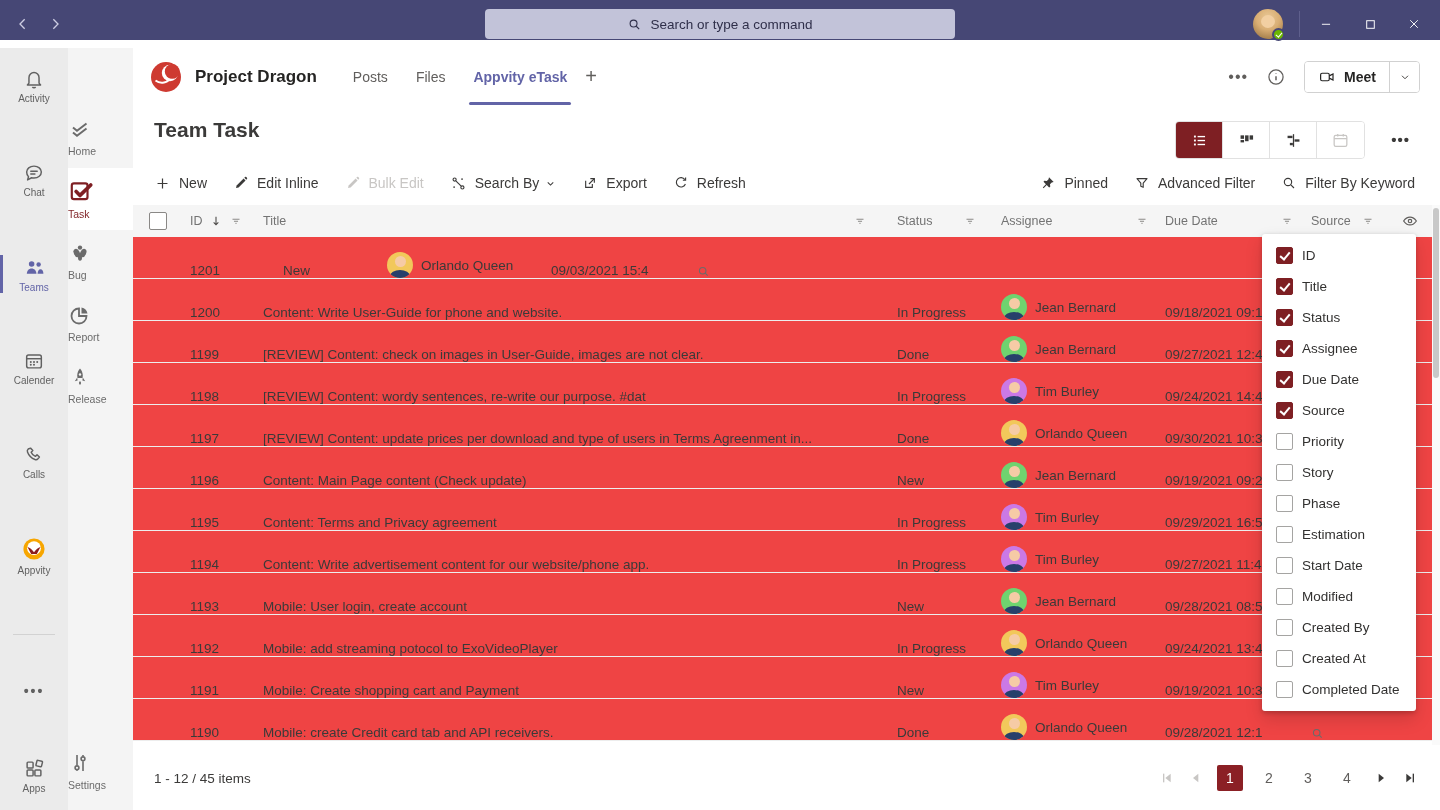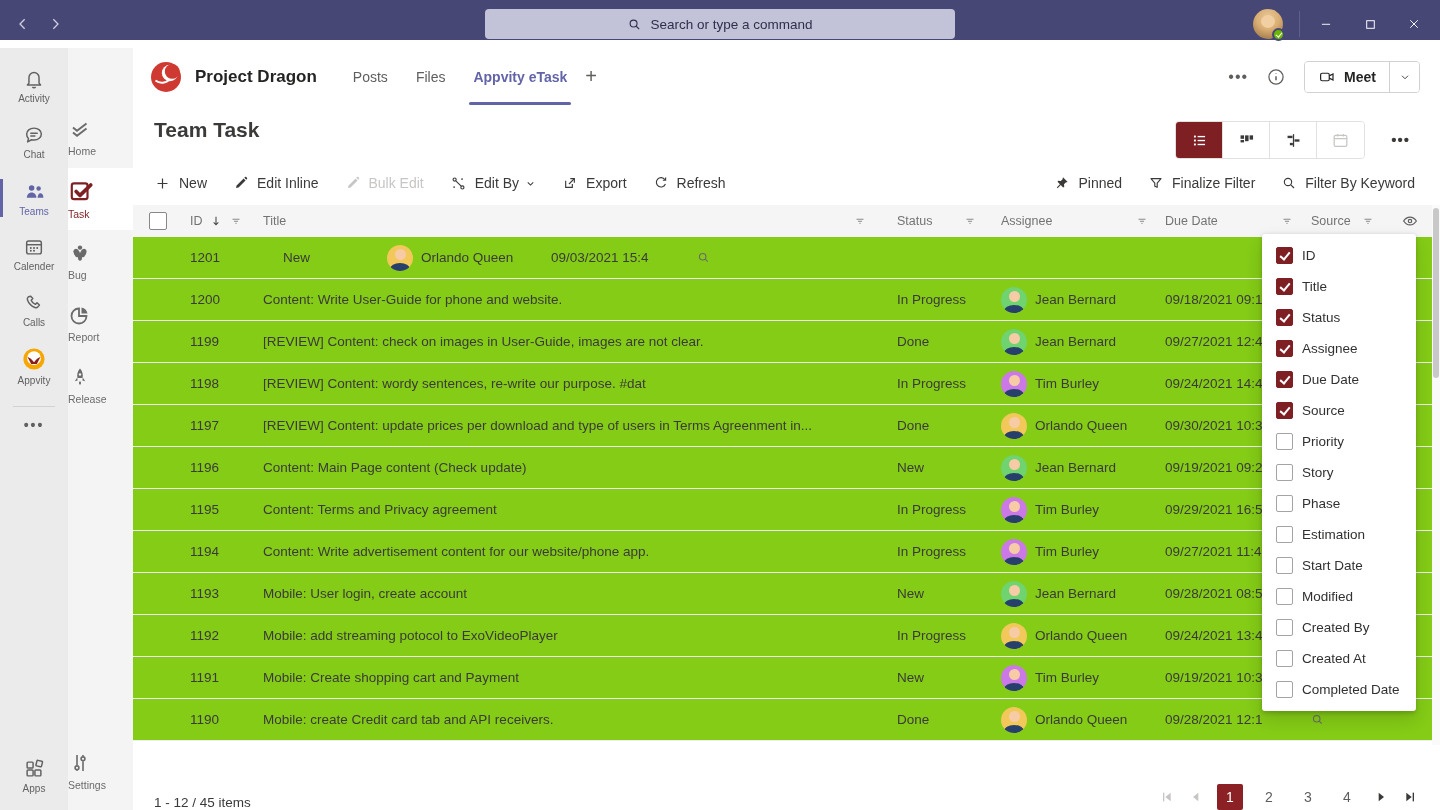--- a/index.html
+++ b/index.html
@@ -24,21 +24,21 @@
   .presence { position:absolute; right:-2px; bottom:-2px; width:13px; height:13px; background:#6BB700;
     border-radius:50%; border:2px solid #464775; }
   .presence::after { content:""; position:absolute; left:2.5px; top:0.5px; width:2.5px; height:5px;
     border:solid #fff; border-width:0 1.5px 1.5px 0; transform:rotate(40deg); }
   .tb-sep { width:1px; height:26px; background:#5e5f8c; margin-right:4px; }
   .win-btn { width:44px; height:48px; display:flex; align-items:center; justify-content:center;
     background:transparent; border:none; color:#fff; cursor:pointer; }
 
   
   .rail { position:absolute; left:0; top:48px; bottom:0; width:68px; background:#ebebeb;
-    display:flex; flex-direction:column; align-items:center; padding-top:10px; }
+    display:flex; flex-direction:column; align-items:center; padding-top:10px;gap:38px; }
   .rail-item { width:68px; height:56px; display:flex; flex-direction:column; align-items:center;
     justify-content:center; gap:3px; color:#616161; position:relative; cursor:pointer; }
   .rail-item .rlabel { font-size:10px; }
   .rail-item.active { color:#6264a7; }
   .rail-item.active::before { content:""; position:absolute; left:0; top:9px; bottom:9px; width:3px; background:#6264a7; }
   .rail-divider { width:42px; height:1px; background:#d2d2d2; margin:12px 0 10px; }
   .rail-more { color:#616161; letter-spacing:2px; font-size:14px; font-weight:bold; cursor:pointer; }
   .rail-bottom { margin-top:auto; margin-bottom:6px; }
 
   
@@ -88,22 +88,22 @@
   .t-right { margin-left:auto; display:flex; align-items:center; gap:26px; }
   .tbtn { display:flex; align-items:center; gap:8px; font-size:14px; color:#3b3a39;
     background:none; border:none; cursor:pointer; white-space:nowrap; }
   .tbtn.disabled { color:#c8c6c4; cursor:default; }
   .tbtn .chev { margin-left:-2px; }
 
   
   .thead { position:absolute; top:100px; left:0; right:8px; height:32px; background:#f5f5f5;
     display:flex; align-items:center; font-size:12.5px; color:#737373; }
   .rows { position:absolute; top:132px; left:0; right:8px; }
-  .trow { height:42px; display:flex; align-items:center; border-bottom:1px solid #ededed;
-    font-size:13.5px; color:#3b3a39; background:#84cc16; cursor:pointer; }
+  .trow { height:42px; display:flex; align-items:flex-end; border-bottom:1px solid #ededed;
+    font-size:13.5px; color:#3b3a39; background:#ef4444; cursor:pointer; }
   .c1 { width:50px; display:flex; justify-content:center; flex:none; }
   .c2 { width:80px; display:flex; align-items:center; gap:6px; padding-left:7px; flex:none; }
   .c3 { flex:1; display:flex; align-items:center; justify-content:space-between; padding-right:10px;
     overflow:hidden; white-space:nowrap; min-width:0; }
   .c3 .cell-text { overflow:hidden; text-overflow:ellipsis; }
   .c4 { width:110px; display:flex; align-items:center; justify-content:space-between;
     padding-left:20px; padding-right:10px; flex:none; }
   .c5 { width:170px; display:flex; align-items:center; justify-content:space-between;
     padding-left:14px; padding-right:8px; flex:none; }
   .c6 { width:145px; display:flex; align-items:center; justify-content:space-between;
@@ -133,21 +133,21 @@
   .cm-item { height:31px; display:flex; align-items:center; gap:9px; padding-left:14px;
     font-size:13.5px; color:#323130; cursor:pointer; }
   .cm-box { width:17px; height:17px; border:1px solid #a5a4a2; border-radius:2px; background:#fff;
     position:relative; flex:none; }
   .cm-box.checked { background:#7E1F23; border-color:#7E1F23; }
   .cm-box.checked::after { content:""; position:absolute; left:5px; top:2px; width:4px; height:8px;
     border:solid #fff; border-width:0 2px 2px 0; transform:rotate(40deg); }
 
   
   .tfoot { position:absolute; left:0; right:0; bottom:0; height:64px; display:flex;
-    align-items:flex-end; padding:0 22px 0 21px; background:#fff; }
+    align-items:center; padding:0 22px 0 21px; background:#fff; }
   .summary { font-size:13.5px; color:#3b3a39; }
   .pager { margin-left:auto; display:flex; align-items:center; gap:13px; }
   .pg-btn { background:none; border:none; cursor:pointer; display:flex; align-items:center; justify-content:center; }
   .pg-btn.disabled { cursor:default; }
   .pg-num { min-width:26px; height:26px; display:flex; align-items:center; justify-content:center;
     font-size:14px; color:#605e5c; background:none; border:none; border-radius:2px; cursor:pointer; }
   .pg-num.active { background:#8B2025; color:#fff; }
 </style>
 </head>
 <body>
@@ -477,21 +477,21 @@
         <button class="tbtn">
           <span>
             <svg width="17" height="17" viewBox="0 0 24 24" fill="none" stroke="currentColor" stroke-width="1.6">
                 <circle cx="6.5" cy="6.5" r="2.2"></circle>
                 <circle cx="17.5" cy="17.5" r="2.2"></circle>
                 <path d="M8.2 8.2l7.6 7.6"></path>
                 <circle cx="17" cy="5.8" r="1.2" fill="currentColor" stroke="none"></circle>
                 <circle cx="5.8" cy="17" r="1.2" fill="currentColor" stroke="none"></circle>
               </svg>
           </span>
-          <span>Edit By</span>
+          <span>Search By</span>
           <span class="chev">
             <svg width="11" height="11" viewBox="0 0 24 24" fill="none" stroke="currentColor" stroke-width="2.2">
                 <path d="M6 9.5l6 6 6-6"></path>
               </svg>
           </span>
         </button>
         <button class="tbtn">
           <span>
             <svg width="16" height="16" viewBox="0 0 24 24" fill="none" stroke="currentColor" stroke-width="1.7">
                 <path d="M5.5 8.5v10h10v-5"></path>
@@ -519,21 +519,21 @@
               </svg>
           </span>
           <span>Pinned</span>
         </button>
         <button class="tbtn">
           <span>
             <svg width="16" height="16" viewBox="0 0 24 24" fill="none" stroke="currentColor" stroke-width="1.7">
                 <path d="M4.5 5.5h15l-5.7 6.6v6.4l-3.6-1.8v-4.6z" stroke-linejoin="round"></path>
               </svg>
           </span>
-          <span>Finalize Filter</span>
+          <span>Advanced Filter</span>
         </button>
         <button class="tbtn">
           <span>
             <svg width="16" height="16" viewBox="0 0 24 24" fill="none" stroke="currentColor" stroke-width="1.7">
                 <circle cx="10.5" cy="10.5" r="5.5"></circle>
                 <path d="M14.8 14.8l4.7 4.7"></path>
               </svg>
           </span>
           <span>Filter By Keyword</span>
         </button>

